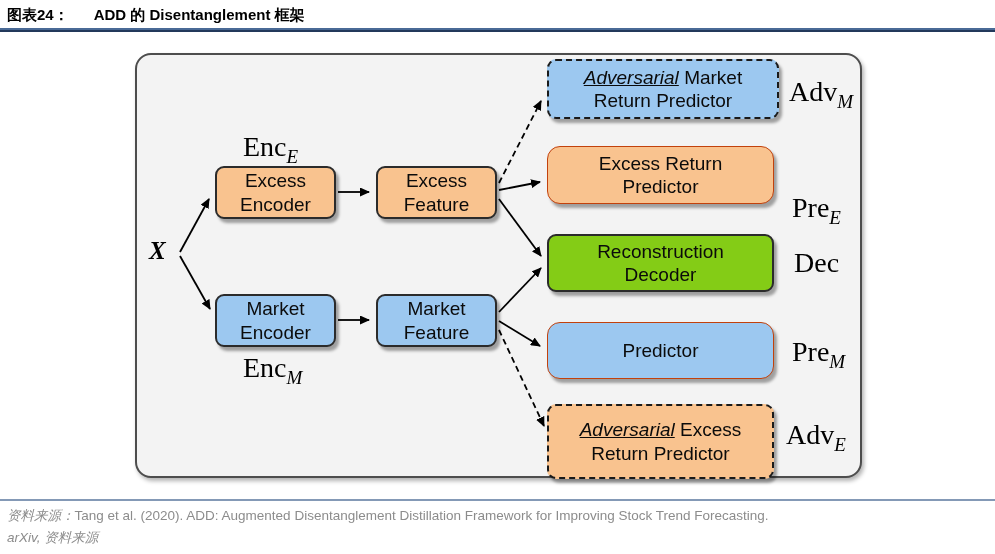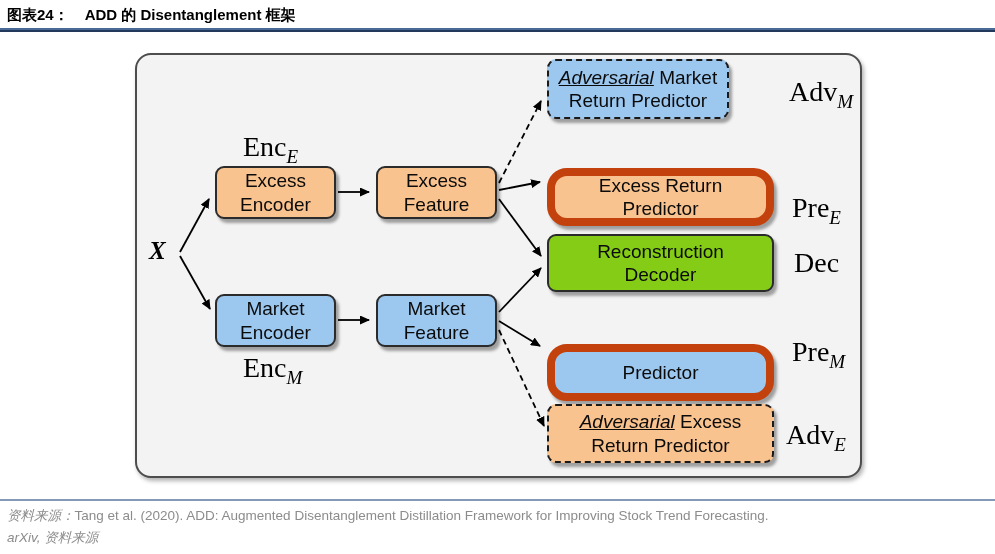--- a/index.html
+++ b/index.html
@@ -1,56 +1,56 @@
 <!DOCTYPE html>
 <html><head>
 <meta charset="utf-8">
 <style>
   * { margin:0; padding:0; box-sizing:border-box; }
   html,body { width:995px; height:554px; background:#fff; overflow:hidden; }
   body { font-family:"Liberation Sans", sans-serif; position:relative; }
 
   
   .fig-header { position:absolute; left:7px; top:6px; font-size:15px; font-weight:bold; color:#000; white-space:nowrap; }
-  .fig-header .fig-label { margin-right:16px; }
+  .fig-header .fig-label { margin-right:25px; }
   .title-rule { position:absolute; left:0; top:28px; width:995px; height:4px;
                 background:#4A6A96; border-bottom:2px solid #23395B; }
 
   
   .diagram { position:absolute; left:0; top:34px; width:995px; height:460px; }
   .frame { position:absolute; left:135px; top:19px; width:727px; height:425px;
            background:#F3F3F3; border:2px solid #4d4d4d; border-radius:16px;
            box-shadow:2px 3px 4px rgba(0,0,0,0.30); }
   svg.arrows { position:absolute; left:0; top:0; width:995px; height:460px; pointer-events:none; }
 
   .box { position:absolute; display:flex; flex-direction:column; justify-content:center; align-items:center;
          text-align:center; color:#0b0b0b; font-size:19px; line-height:1.22; border-radius:9px;
          box-shadow:3px 4px 3px rgba(0,0,0,0.35); }
   .box .bl { display:block; white-space:nowrap; }
   .thin   { border:2px solid #2b2b2b; }
-  .thick  { border:8px solid #c2410c; border-radius:20px;margin-top:22px; }
+  .thick  { border:1px solid #c2410c; border-radius:13px; }
   .dashedb{ border:2px dashed #1a1a1a; }
   .orange { background:#F9C38F; }
   .blue   { background:#9CC8F0; }
   .green  { background:#84cc16; }
 
   .adv-em { font-style:italic; text-decoration:underline; }
   .adv-rest { margin-left:0.28em; }
 
   
   .b-excess-encoder { left:215px; top:132px; width:121px; height:53px; }
   .b-excess-feature { left:376px; top:132px; width:121px; height:53px; }
   .b-market-encoder { left:215px; top:260px; width:121px; height:53px; }
   .b-market-feature { left:376px; top:260px; width:121px; height:53px; }
   
-  .b-adv-market   { left:547px; top:25px;  width:182px; height:60px; }
+  .b-adv-market   { left:547px; top:25px;  width:232px; height:60px; }
   .b-excess-return{ left:547px; top:112px; width:227px; height:58px; }
   .b-recon        { left:547px; top:200px; width:227px; height:58px; }
   .b-market-return{ left:547px; top:288px; width:227px; height:57px; }
-  .b-adv-excess   { left:547px; top:370px; width:227px; height:59px; }
+  .b-adv-excess   { left:547px; top:370px; width:227px; height:75px; }
 
   
   .tag { position:absolute; font-family:"Liberation Serif", serif; font-size:28px; color:#000; white-space:nowrap; }
   .tag sub { font-style:italic; font-size:0.68em; }
   .t-enc-e { left:243px; top:97px;  }
   .t-enc-m { left:243px; top:318px; }
   .t-adv-m { left:789px; top:42px;  }
   .t-pre-e { left:792px; top:126px;margin-top:32px; }
   .t-dec   { left:794px; top:213px; }
   .t-pre-m { left:792px; top:302px; }

